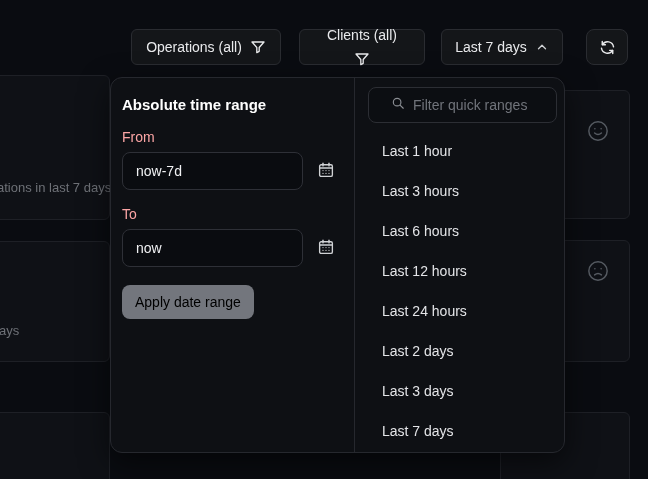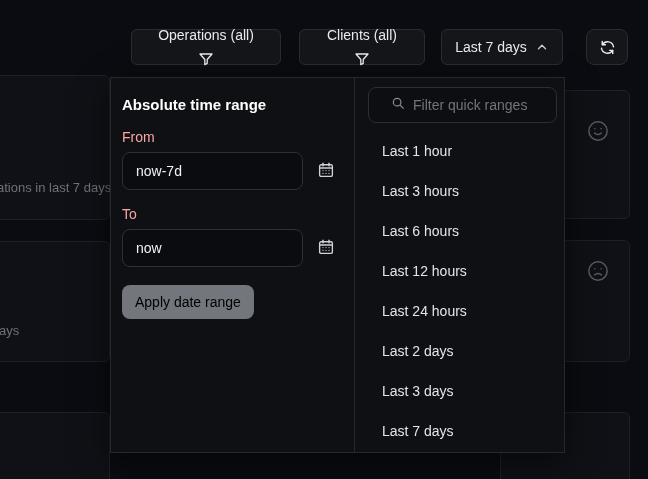--- a/index.html
+++ b/index.html
@@ -37,21 +37,21 @@
     font-size:14px; color:#e9eaec;
     cursor:pointer;
   }
   .tb-btn svg { display:block; }
   
   .panel {
     position:absolute; left:110px; top:77px;
     width:455px; height:376px;
     background:#0e1014;
     border:1px solid #26282e;
-    border-radius:0;
+    border-radius:12px;
     box-shadow:0 10px 30px rgba(0,0,0,0.55);
     z-index:10;
   }
   .panel-left {
     position:absolute; left:0; top:0; bottom:0; width:243px;
     padding:18px 11px 0 11px;
   }
   .panel-right {
     position:absolute; left:243px; top:0; bottom:0; right:0;
     border-left:1px solid #26282e;
@@ -133,21 +133,21 @@
 </span>
 <span class="face-icon" style="left:587px; top:260px;">
   <svg width="22" height="22" viewBox="0 0 24 24" fill="none" stroke="currentColor" stroke-width="1.6">
     <circle cx="12" cy="12" r="10"></circle>
     <circle cx="8.6" cy="9.5" r="0.9" fill="currentColor" stroke="none"></circle>
     <circle cx="15.4" cy="9.5" r="0.9" fill="currentColor" stroke="none"></circle>
     <path d="M8.3 16.2 q3.7 -3.1 7.4 0" stroke-linecap="round"></path>
   </svg>
 </span>
 
-<button class="tb-btn" style="left:131px; width:150px;flex-direction:column;">
+<button class="tb-btn" style="left:131px; width:150px;">
   <span>Operations (all)</span>
   <span>
     <svg width="16" height="16" viewBox="0 0 24 24" fill="none" stroke="#e9eaec" stroke-width="2" stroke-linejoin="round">
       <path d="M3 4.5h18l-7.2 8.2v5.8l-3.6 2v-7.8z"></path>
     </svg>
   </span>
 </button>
 
 <button class="tb-btn" style="left:299px; width:126px;flex-direction:column;">
   <span>Clients (all)</span>

